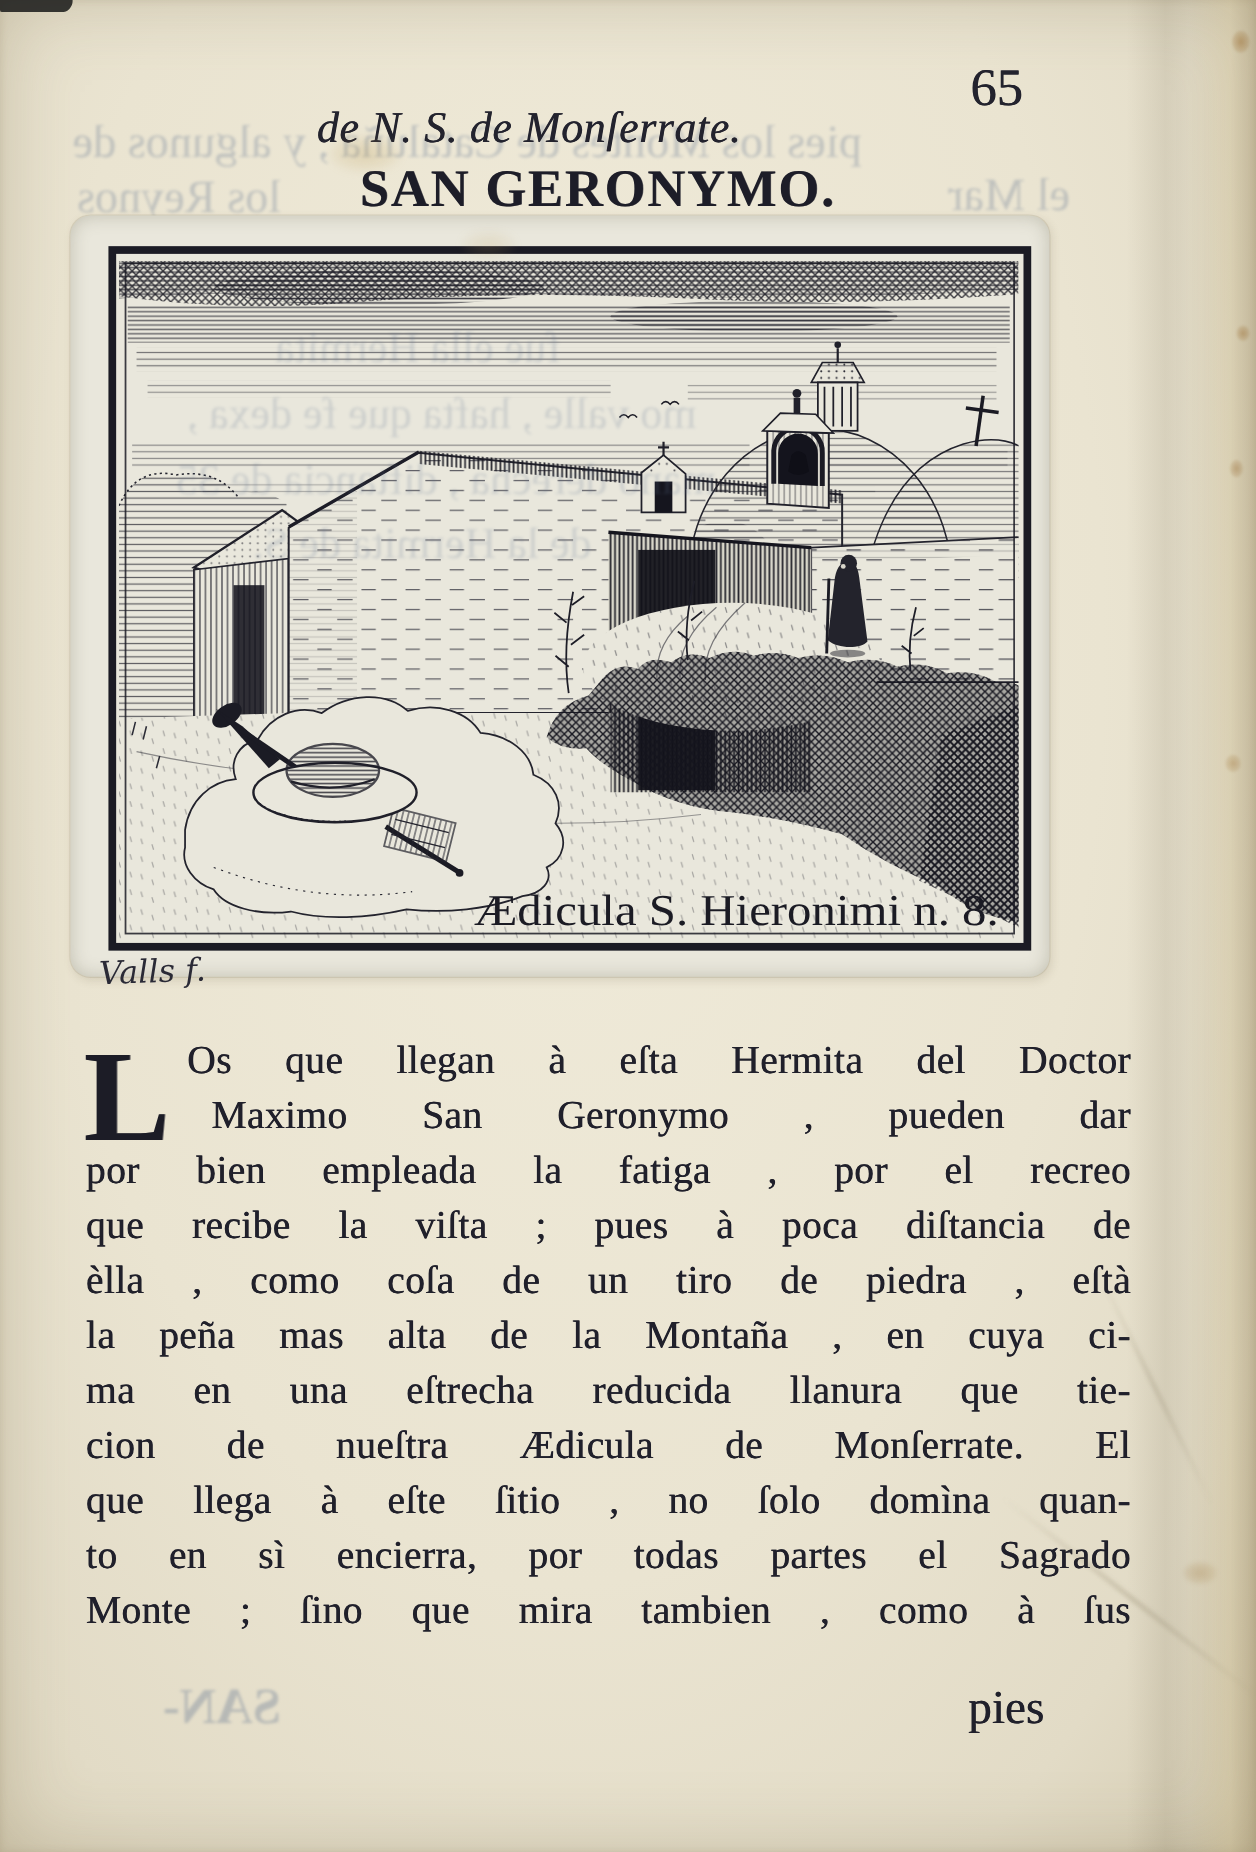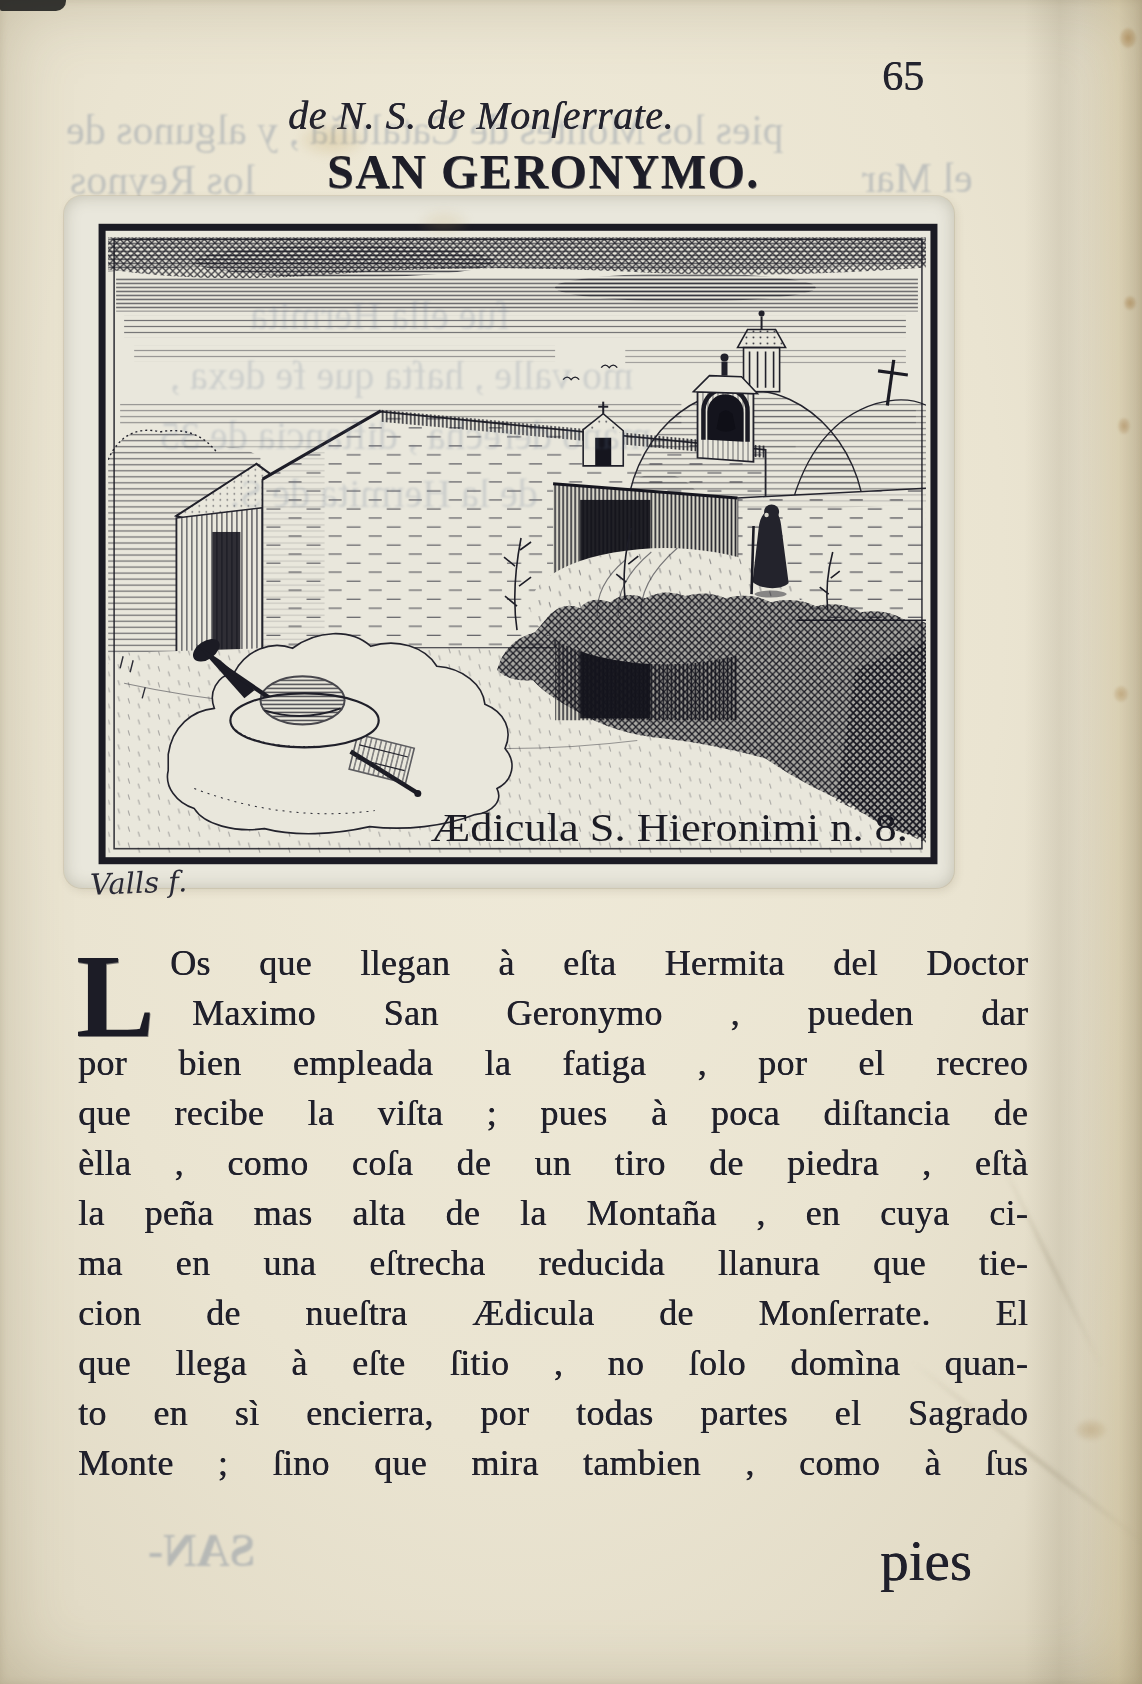--- a/index.html
+++ b/index.html
@@ -10,41 +10,41 @@
     box-shadow:inset 0 0 70px rgba(120,105,70,.28), inset 0 0 8px rgba(120,105,70,.18);
   }
   .edge-shade{position:absolute;top:0;right:0;width:118px;height:1684px;pointer-events:none;
     background:linear-gradient(90deg, rgba(105,95,70,0) 0%, rgba(105,95,70,.13) 30%, rgba(90,80,58,.06) 48%, rgba(205,185,130,.22) 80%, rgba(140,118,72,.26) 100%);}
   .corner-mark{position:absolute;left:0;top:0;width:66px;height:11px;background:#26262а;
     background:#262624;border-radius:0 0 10px 2px;opacity:.92;}
   .stain{position:absolute;border-radius:50%;pointer-events:none;}
   .crease{position:absolute;pointer-events:none;background:linear-gradient(90deg,rgba(120,108,80,0),rgba(120,108,80,.28),rgba(120,108,80,0));filter:blur(2px);}
   
   .running-title{position:absolute;left:288px;top:50px;font-style:italic;font-size:40px;letter-spacing:.5px;color:#23232e;text-shadow:.4px 0 0 currentColor;margin-top:42px;}
-  .page-number{position:absolute;left:882px;top:52px;font-size:42px;color:#23232e;text-shadow:.4px 0 0 currentColor;}
+  .page-number{position:absolute;left:882px;top:52px;font-size:48px;color:#23232e;text-shadow:.4px 0 0 currentColor;}
   .section-title{position:absolute;left:327px;top:144px;font-size:48px;font-weight:700;letter-spacing:1.5px;color:#1d1d28;text-shadow:.5px .5px 0 rgba(29,29,40,.6);}
   
   .ghost{position:absolute;transform:scaleX(-1);color:#5f7290;opacity:.30;filter:blur(1.3px);
     font-family:"Liberation Serif","DejaVu Serif",serif;white-space:nowrap;}
   .g-top{font-size:42px;}
   .g-sky{font-size:40px;opacity:.20;}
   .g-bottom{font-size:46px;font-weight:700;opacity:.34;}
   
   .plate{position:absolute;left:64px;top:196px;width:890px;height:692px;margin:0;border-radius:18px;
     background:#e9e7dc;box-shadow:inset 0 0 16px rgba(110,105,85,.32), 0 0 0 1px rgba(150,140,112,.22), 2px 3px 8px rgba(100,90,60,.15);}
   .plate svg{position:absolute;left:0;top:0;}
   .engraver-sig{position:absolute;left:90px;top:866px;font-style:italic;font-size:29px;color:#2a2a36;transform:rotate(-2deg);font-family:"DejaVu Serif","Liberation Serif",serif;}
   
   .body-block{position:absolute;left:78px;top:938px;width:950px;}
   .bl{height:50px;line-height:50px;font-size:36px;text-align:justify;text-align-last:justify;
       letter-spacing:.3px;word-spacing:6px;color:#20202b;text-shadow:.45px 0 0 currentColor;white-space:nowrap;display:block;}
   .bl.ind1{padding-left:92px;}
   .bl.ind2{padding-left:114px;}
   .drop-cap{position:absolute;left:76px;top:946px;font-size:118px;line-height:.86;font-weight:700;color:#1c1c26;text-shadow:.8px .8px 0 rgba(28,28,38,.55);}
-  .catchword{position:absolute;left:880px;top:1528px;font-size:57px;color:#20202b;text-shadow:.45px 0 0 currentColor;}
+  .catchword{position:absolute;left:880px;top:1528px;font-size:43px;color:#20202b;text-shadow:.45px 0 0 currentColor;}
 </style>
 </head>
 <body>
 
 <div class="page">
 
   <div class="ghost g-top" style="left:66px;top:106px;">pies los Montes de Cataluña , y algunos de</div>
   <div class="ghost g-top" style="left:70px;top:156px;">los Reynos</div>
   <div class="ghost g-top" style="left:862px;top:154px;">el Mar</div>
 

